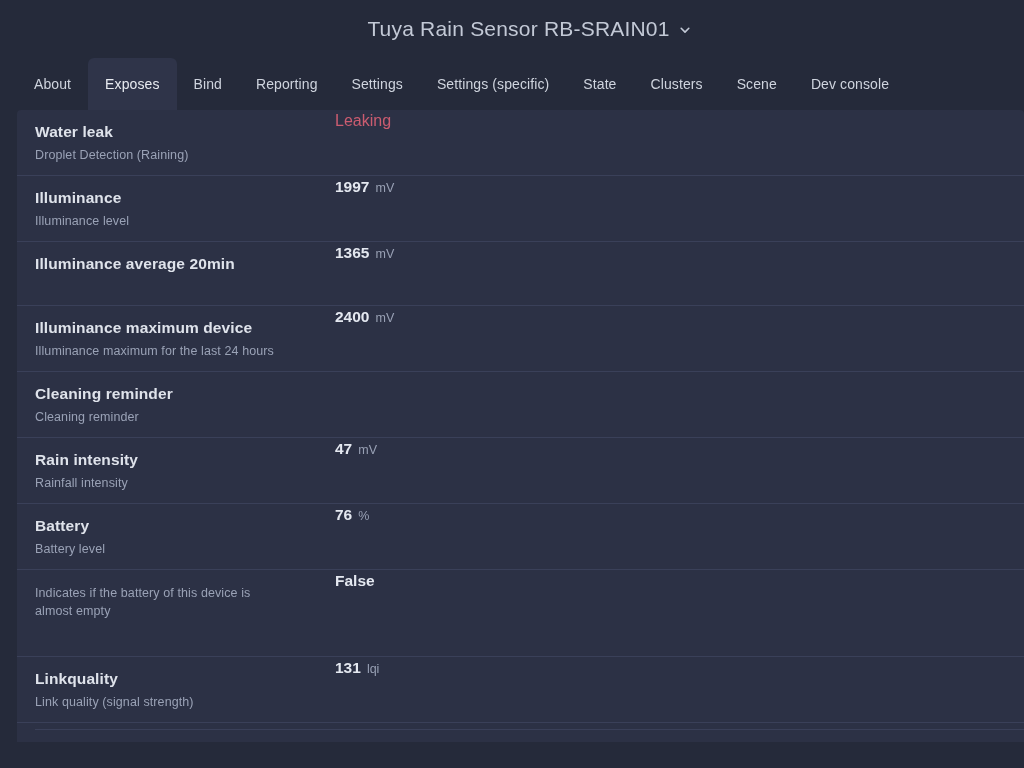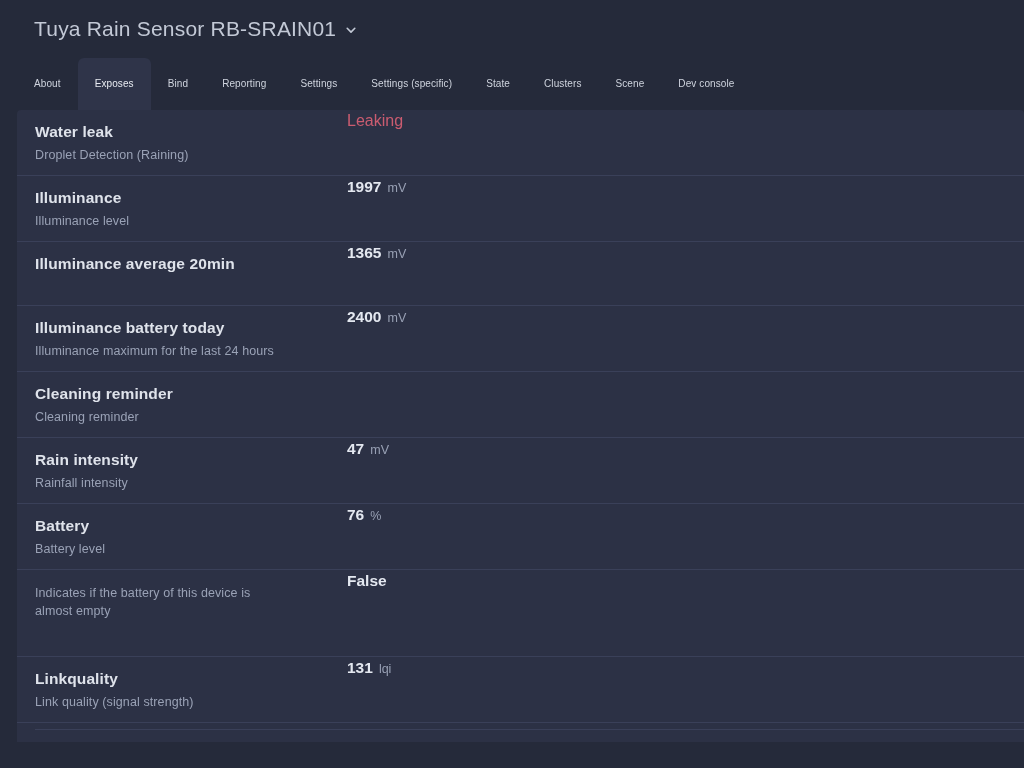--- a/index.html
+++ b/index.html
@@ -20,20 +20,21 @@
     width: 1024px;
     height: 768px;
     position: relative;
     background: #252a3a;
   }
 
   
   .page-header {
     padding: 17px 0 0 34px;
     height: 57px;
+    text-align: center;
   }
 
   .device-title {
     display: inline-flex;
     align-items: center;
     gap: 9px;
     font-size: 21px;
     font-weight: 400;
     color: #c3c9d6;
     letter-spacing: .2px;
@@ -54,21 +55,21 @@
   .tabbar {
     position: relative;
     height: 53px;
     padding-left: 17px;
     display: flex;
     align-items: flex-end;
     border-bottom: 0;
   }
 
   .tab {
-    font-size: 10px;
+    font-size: 14px;
     color: #cfd4de;
     padding: 15px 17px 15px;
     line-height: 22px;
     cursor: pointer;
     background: transparent;
     border: 0;
     font-family: inherit;
     letter-spacing: .1px;
     white-space: nowrap;
     border-radius: 6px 6px 0 0;
@@ -135,21 +136,20 @@
     align-items: baseline;
     gap: 6px;
     padding-right: 20px;
   }
 
   .value-text {
     font-size: 15.5px;
     font-weight: 700;
     color: #e4e8f0;
     line-height: 22px;
-    margin-left: 12px;
   }
 
   .value-text.alert {
     color: #cb5c70;
     font-weight: 400;
     font-size: 16px;
   }
 
   .value-unit {
     font-size: 12.5px;
@@ -217,21 +217,21 @@
           <div class="expose-label">
             <div class="expose-name">Illuminance average 20min</div>
           </div>
           <div class="expose-value">
             <span class="value-text">1365</span>
             <span class="value-unit">mV</span>
           </div>
         </div>
         <div class="expose-row">
           <div class="expose-label">
-            <div class="expose-name">Illuminance battery today</div>
+            <div class="expose-name">Illuminance maximum device</div>
             <div class="expose-desc">Illuminance maximum for the last 24 hours</div>
           </div>
           <div class="expose-value">
             <span class="value-text">2400</span>
             <span class="value-unit">mV</span>
           </div>
         </div>
         <div class="expose-row">
           <div class="expose-label">
             <div class="expose-name">Cleaning reminder</div>

